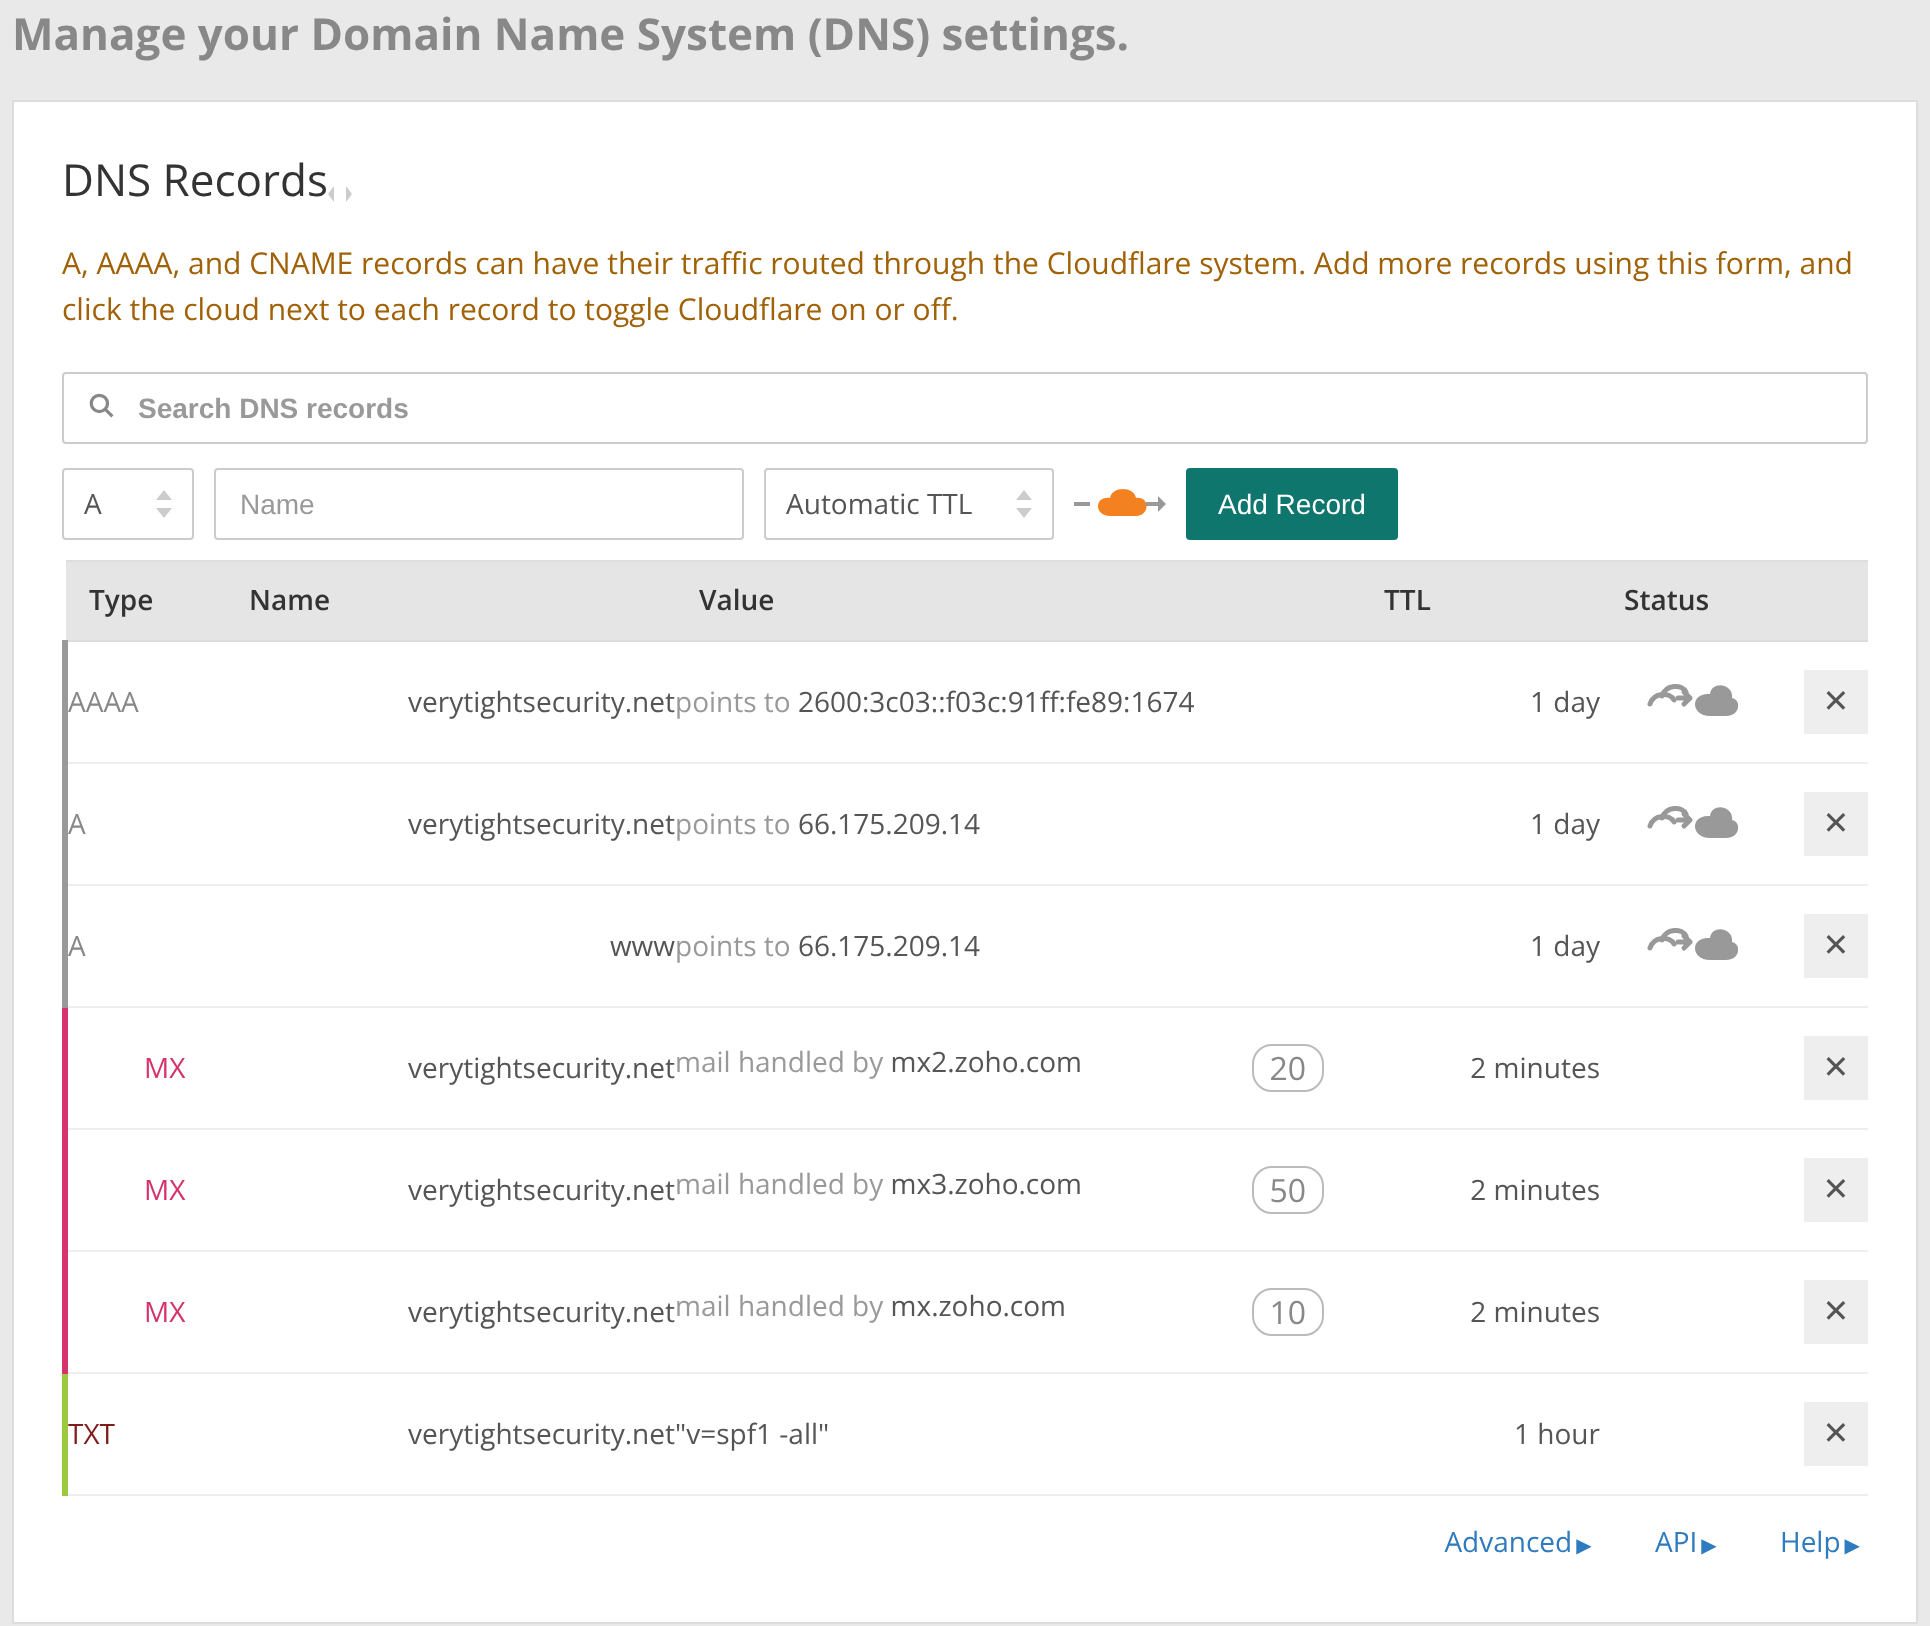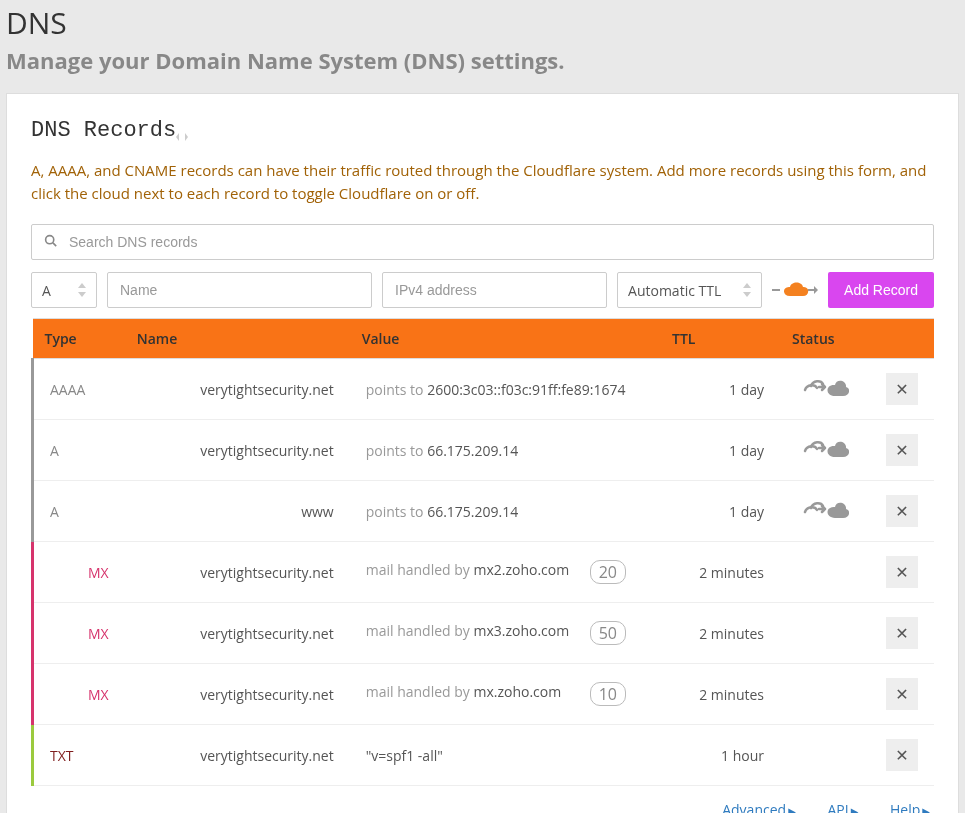--- a/index.html
+++ b/index.html
@@ -1,43 +1,43 @@
 <!DOCTYPE html>
 <html><head>
 <meta charset="utf-8">
 <style>
   * { box-sizing: border-box; }
   html,body { margin:0; padding:0; font-family: "Open Sans", "Helvetica Neue", Arial, sans-serif; background:#e9e9e9; color:#333; }
   .page { width:965px; min-height:813px; background:#e9e9e9; padding:0 6px; }
   .page-title { font-size:30px; font-weight:400; color:#333; margin:0; padding-top:2px; }
   .page-subtitle { font-size:22px; color:#888; margin:2px 0 18px 0; font-weight:700; }
   .panel { background:#fff; border:1px solid #ddd; padding:24px; position:relative; }
-  .panel-title-row { display:flex; align-items:center; justify-content:flex-start;font-family:Liberation Mono, monospace; }
+  .panel-title-row { display:flex; align-items:center; justify-content:flex-start; }
   .panel-title { font-size:22px; color:#333; margin:0 0 16px 0; font-weight:400; }
   .panel-drag { color:#ccc; font-size:14px; cursor:move; }
   .panel-desc { font-size:15px; color:#a16207; line-height:1.5; margin:0 0 20px 0; }
   .search-row { display:flex; align-items:center; border:1px solid #ccc; border-radius:2px; padding:8px 12px; margin-bottom:12px; }
   .search-row .search-icon { color:#888; margin-right:10px; font-size:13px; }
-  .search-row input { border:none; outline:none; font-size:14px; flex:1; color:#15803d; }
+  .search-row input { border:none; outline:none; font-size:14px; flex:1; color:#15803d;font-weight:bold; }
   .search-row input::placeholder { color:#999; }
   .add-row { display:flex; gap:10px; align-items:center; margin-bottom:10px; }
   .select-box, .text-box { border:1px solid #ccc; border-radius:2px; height:36px; display:flex; align-items:center; padding:0 10px; font-size:14px; color:#555; background:#fff; }
   .select-box { justify-content:space-between; }
   .select-box .sort-icon { color:#bbb; font-size:10px; line-height:6px; }
   .type-select { width:66px; min-width:66px; }
   .name-input { width:265px; }
   .value-input { flex:1; }
   .ttl-select { width:145px; }
   .text-box input { border:none; outline:none; width:100%; font-size:14px; }
   .text-box input::placeholder { color:#999; }
   .cloud-toggle { display:flex; align-items:center; }
-  .add-btn { background:#d946ef; color:#fff; border:none; border-radius:2px; height:36px; padding:0 16px; font-size:14px; cursor:pointer; }
+  .add-btn { background:#0f766e; color:#fff; border:none; border-radius:2px; height:36px; padding:0 16px; font-size:14px; cursor:pointer; }
   .table { width:100%; border-collapse:collapse; margin-top:8px; }
-  .table thead th { background:#f97316; font-weight:600; font-size:14px; text-align:left; padding:10px 12px; border-top:1px solid #ddd; border-bottom:1px solid #ddd; color:#333; }
-  .table tbody td { font-size:14px; padding:14px 16px; border-bottom:1px solid #eee; vertical-align:middle; color:#555; }
+  .table thead th { background:#e5e5e5; font-weight:600; font-size:14px; text-align:left; padding:10px 12px; border-top:1px solid #ddd; border-bottom:1px solid #ddd; color:#333; }
+  .table tbody td { font-size:14px; padding:14px 0; border-bottom:1px solid #eee; vertical-align:middle; color:#555; }
   .table tbody tr { position:relative; }
   .col-type { width:80px; }
   .col-name { width:225px; color:#333;text-align:right; }
   .col-value { }
   .col-ttl { width:120px;text-align:right; }
   .col-status { width:90px; text-align:center; }
   .col-action { width:44px; text-align:right; }
   .type-edge { border-left:3px solid transparent; }
   .edge-gray { border-left-color:#999; }
   .edge-pink { border-left-color:#d6336c; }
@@ -53,21 +53,20 @@
   .footer-links a { color:#2f7bbf; text-decoration:none; margin-left:28px; cursor:pointer; }
   .footer-links .chev { font-size:10px; margin-left:2px; }
   
   .status-svg { width:48px; height:26px; }
 </style>
 </head>
 <body>
 
 <div class="page">
 
-  <h1 class="page-title">DNS</h1>
   <div class="page-subtitle">Manage your Domain Name System (DNS) settings.</div>
 
   <div class="panel">
 
     <div class="panel-title-row">
       <h2 class="panel-title">DNS Records</h2>
       <span class="panel-drag">
         <svg width="12" height="12" viewBox="0 0 12 12">
             <path d="M3 2 L0 6 L3 10 Z M9 2 L12 6 L9 10 Z" fill="#ccc"></path>
           </svg>
@@ -91,23 +90,20 @@
         <span>A</span>
         <span class="sort-icon">
           <svg width="8" height="14" viewBox="0 0 8 14">
               <path d="M4 0 L8 5 L0 5 Z" fill="#ccc"></path>
               <path d="M4 14 L8 9 L0 9 Z" fill="#ccc"></path>
             </svg>
         </span>
       </div>
       <div class="text-box name-input">
         <input type="text" placeholder="Name" style="">
-      </div>
-      <div class="text-box value-input">
-        <input type="text" placeholder="IPv4 address" style="">
       </div>
       <div class="select-box ttl-select">
         <span>Automatic TTL</span>
         <span class="sort-icon">
           <svg width="8" height="14" viewBox="0 0 8 14">
               <path d="M4 0 L8 5 L0 5 Z" fill="#ccc"></path>
               <path d="M4 14 L8 9 L0 9 Z" fill="#ccc"></path>
             </svg>
         </span>
       </div>

